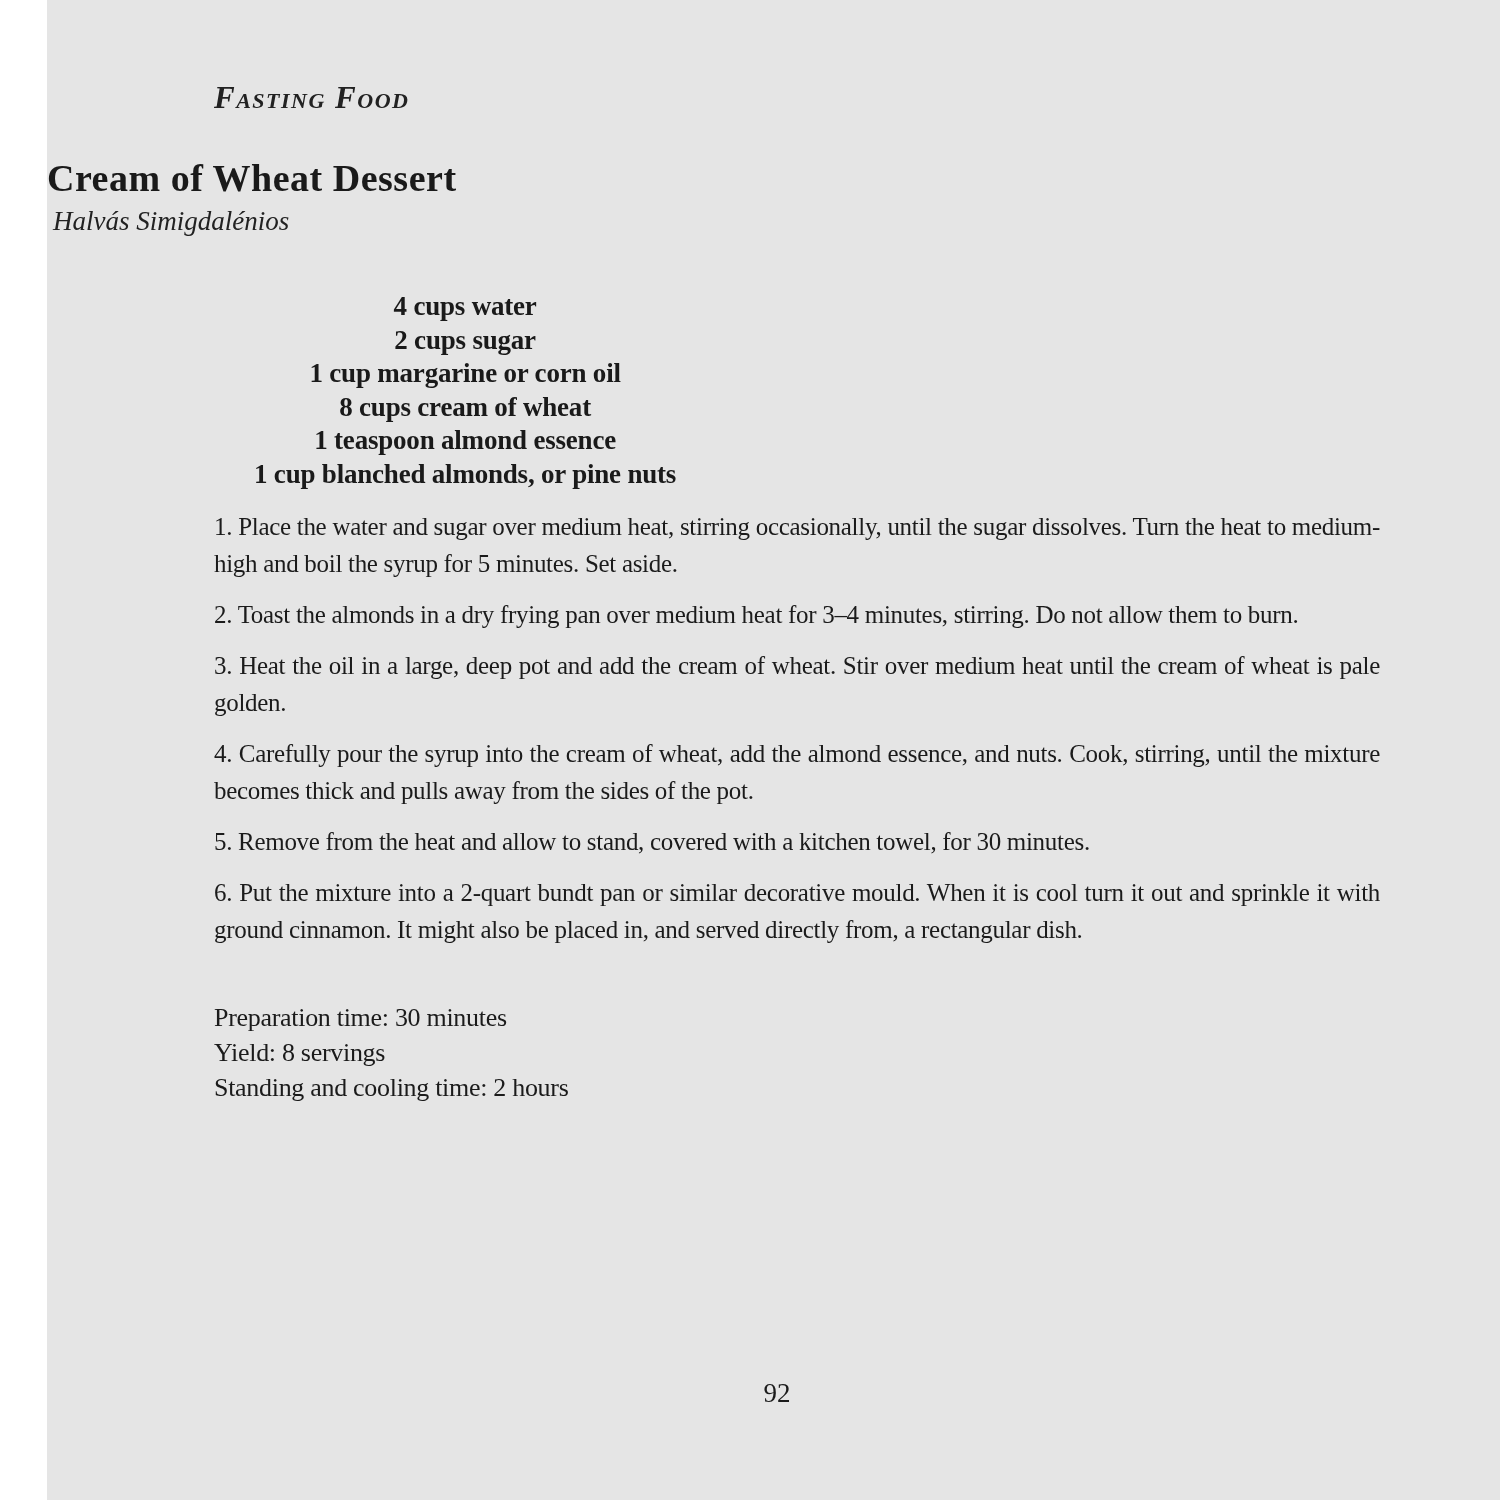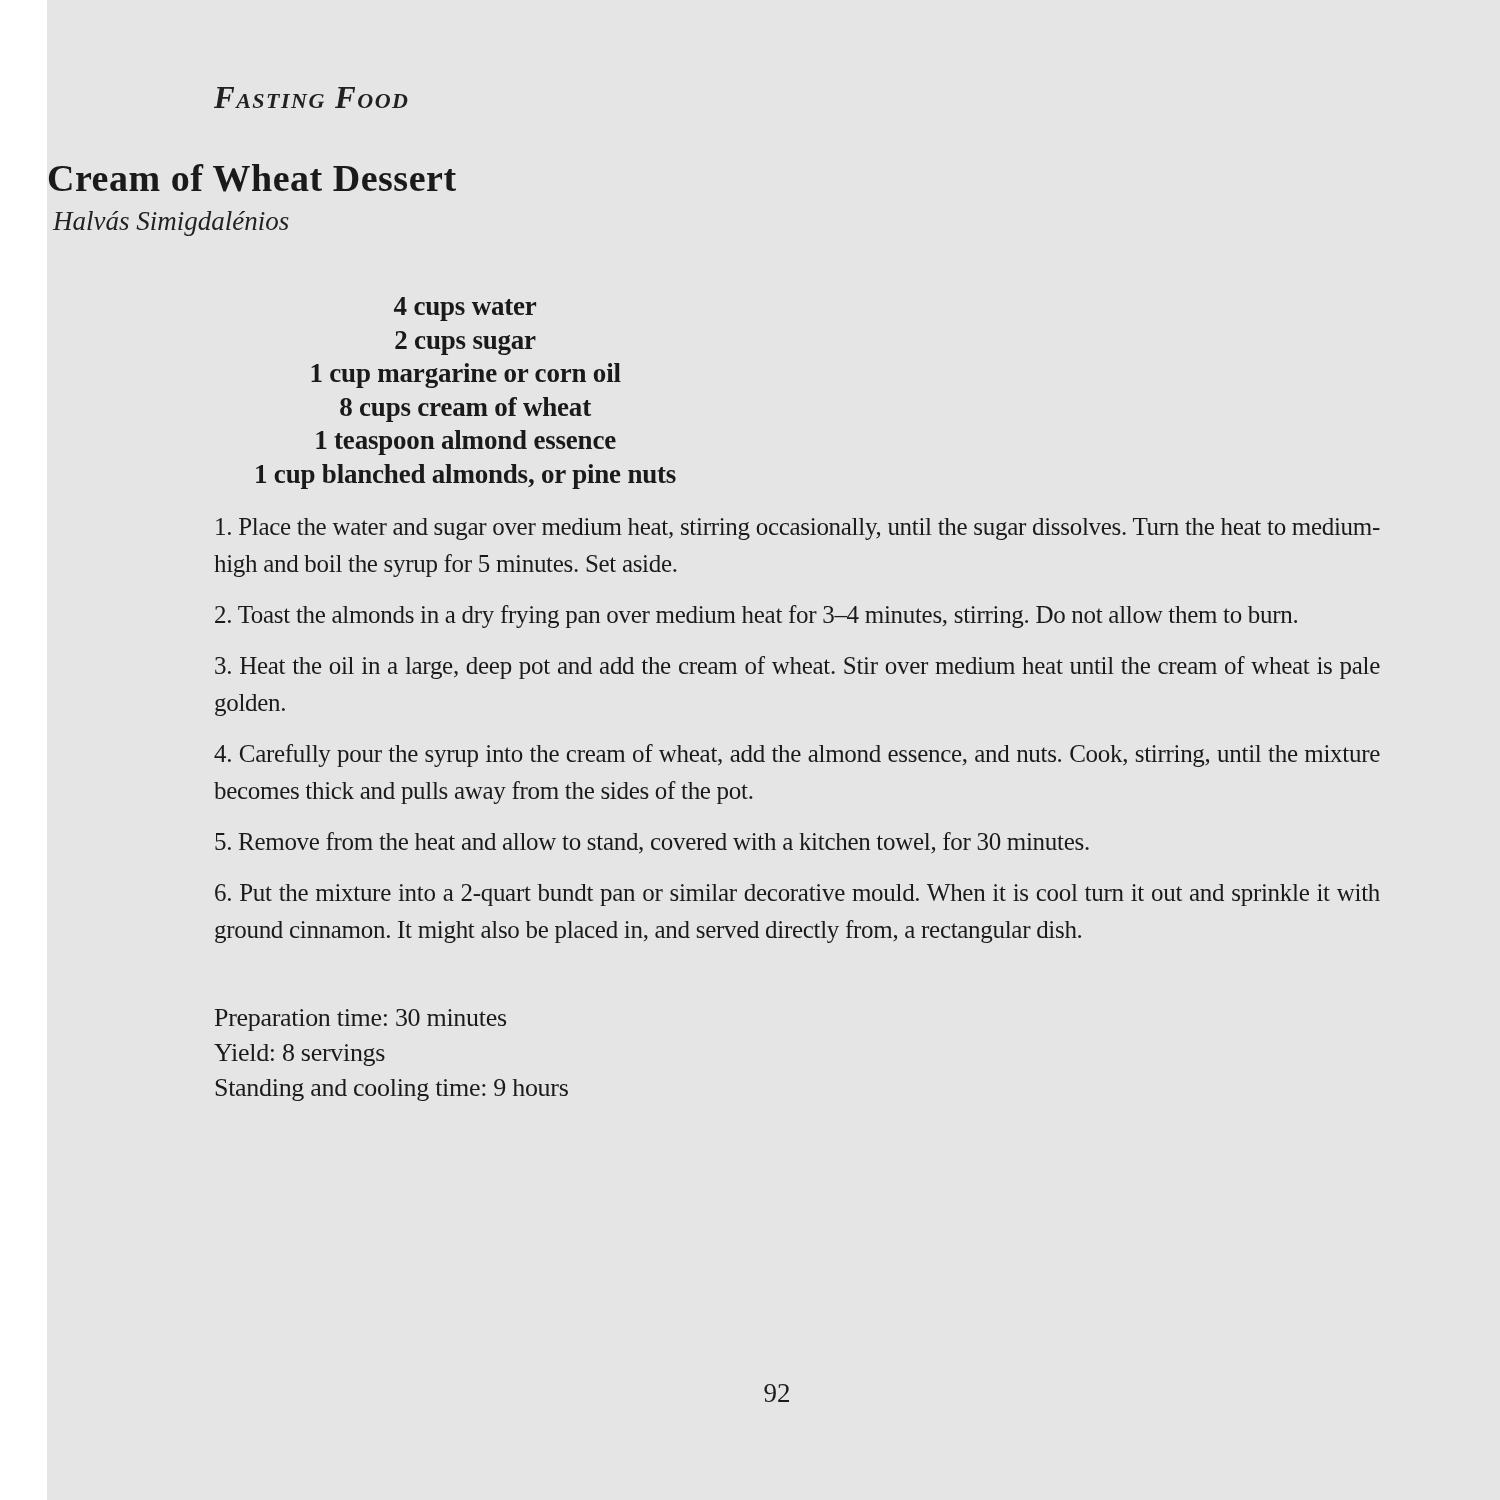--- a/index.html
+++ b/index.html
@@ -134,19 +134,19 @@
     <p>5. Remove from the heat and allow to stand, covered with a kitchen towel, for 30 minutes.</p>
     <p>6. Put the mixture into a 2-quart bundt pan or similar decorative mould. When it is cool turn it out and sprinkle it with ground cinnamon. It might also be placed in, and served directly from, a rectangular dish.</p>
   </div>
 
   <div class="meta">
     <div class="meta-row">
       <span>Preparation time: 30 minutes</span>
       <span>Yield: 8 servings</span>
     </div>
     <div class="meta-row">
-      <span>Standing and cooling time: 9 hours</span>
+      <span>Standing and cooling time: 2 hours</span>
     </div>
   </div>
 
   <div class="page-number">92</div>
 
 </div>
 
 </body></html>

